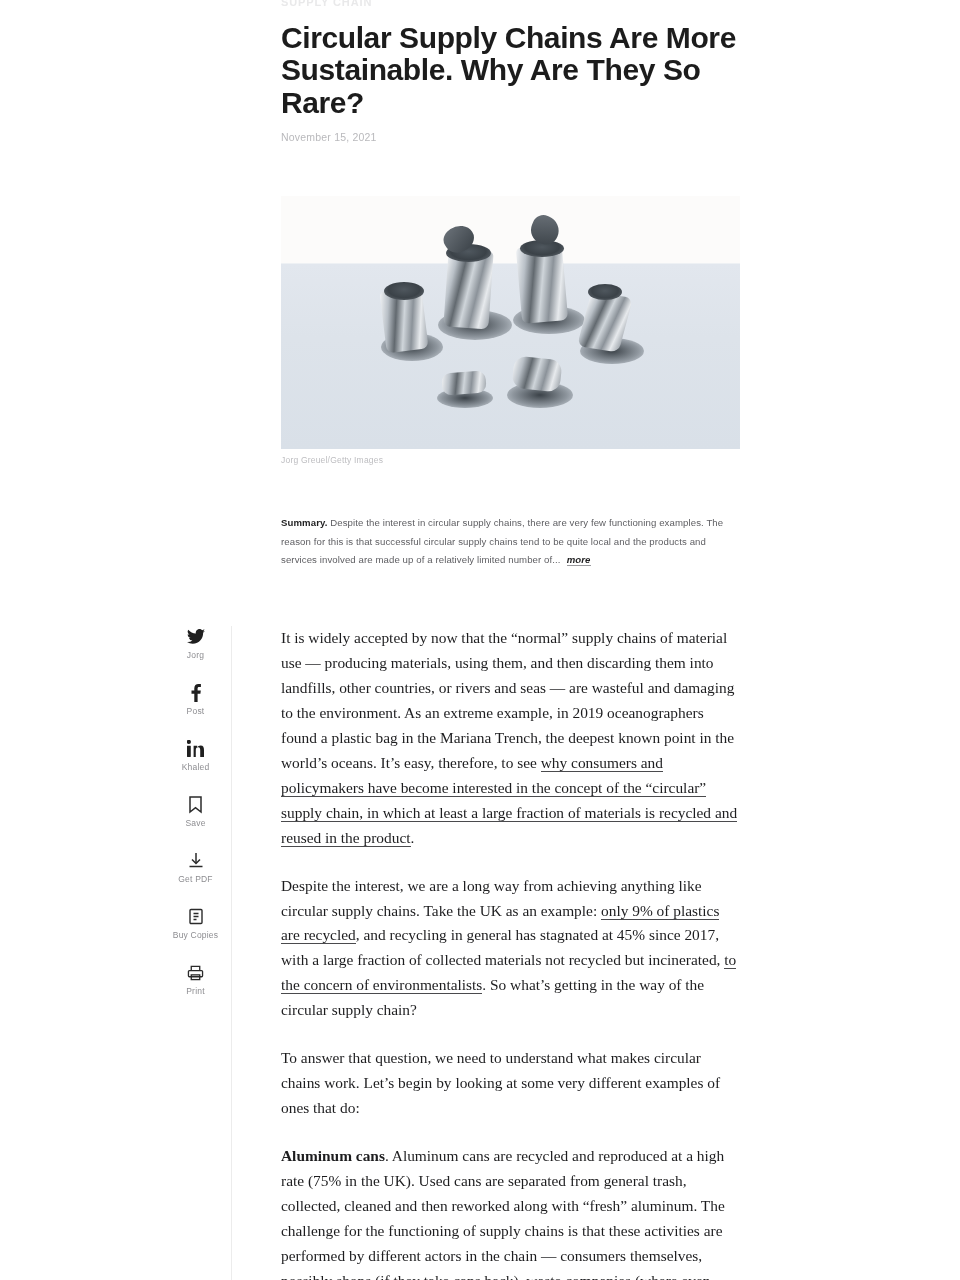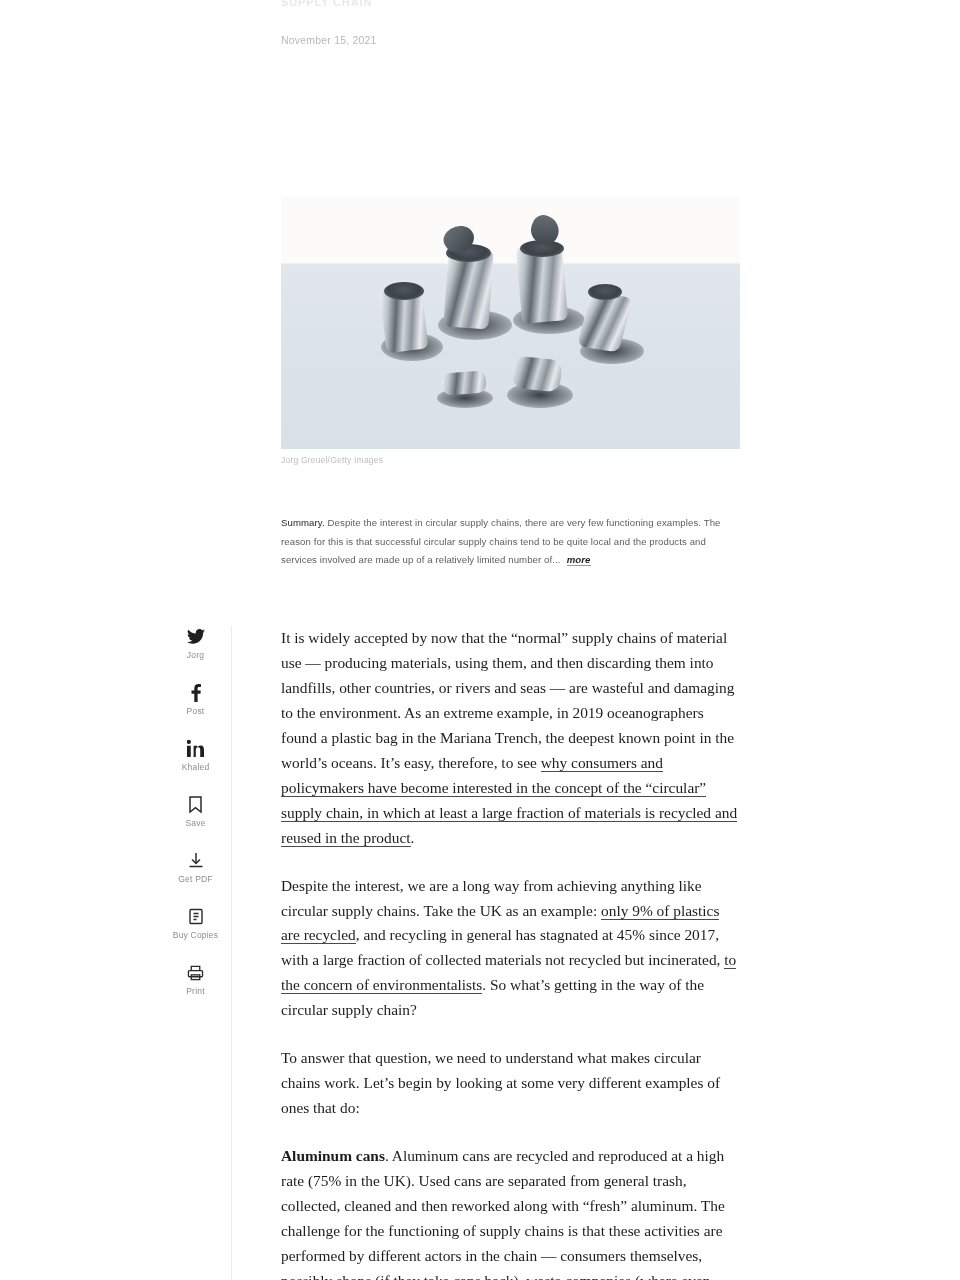--- a/index.html
+++ b/index.html
@@ -99,21 +99,21 @@
 
   
   .summary {
     position: absolute; left: 281px; top: 514px; width: 460px;
     font-family: "Liberation Sans", sans-serif;
     font-size: 9.6px;
     line-height: 1.95;
     color: #5e5e62;
     letter-spacing: .1px;
   }
-  .summary b { color: #1f1f20; font-weight: 400; }
+  .summary b { color: #1f1f20; font-weight: 700; }
   .summary .more {
     color: #1f1f20; font-weight: 700;
     border-bottom: 1px solid #9a9a9e;
     margin-left: 6px;
     cursor: pointer;
     font-style: italic;
   }
 
   
   .rail {
@@ -156,20 +156,21 @@
   .body-col b { font-weight: 700; text-align: right; }
 </style>
 </head>
 <body>
 
 <div class="page">
 
   <div class="eyebrow">SUPPLY CHAIN</div>
 
   <div class="article-head">
+    <h1 class="headline">Circular Supply Chains Are More Sustainable. Why Are They So Rare?</h1>
     <div class="pubdate">November 15, 2021</div>
   </div>
 
   <div class="hero-wrap">
     <div class="hero">
       <div class="horizon"></div>
       <div class="floor"></div>
 
       <div class="can" style="left:96px;top:85px;width:52px;height:72px;">
         <div class="shadow" style="left:4px;top:52px;width:62px;height:28px;"></div>

